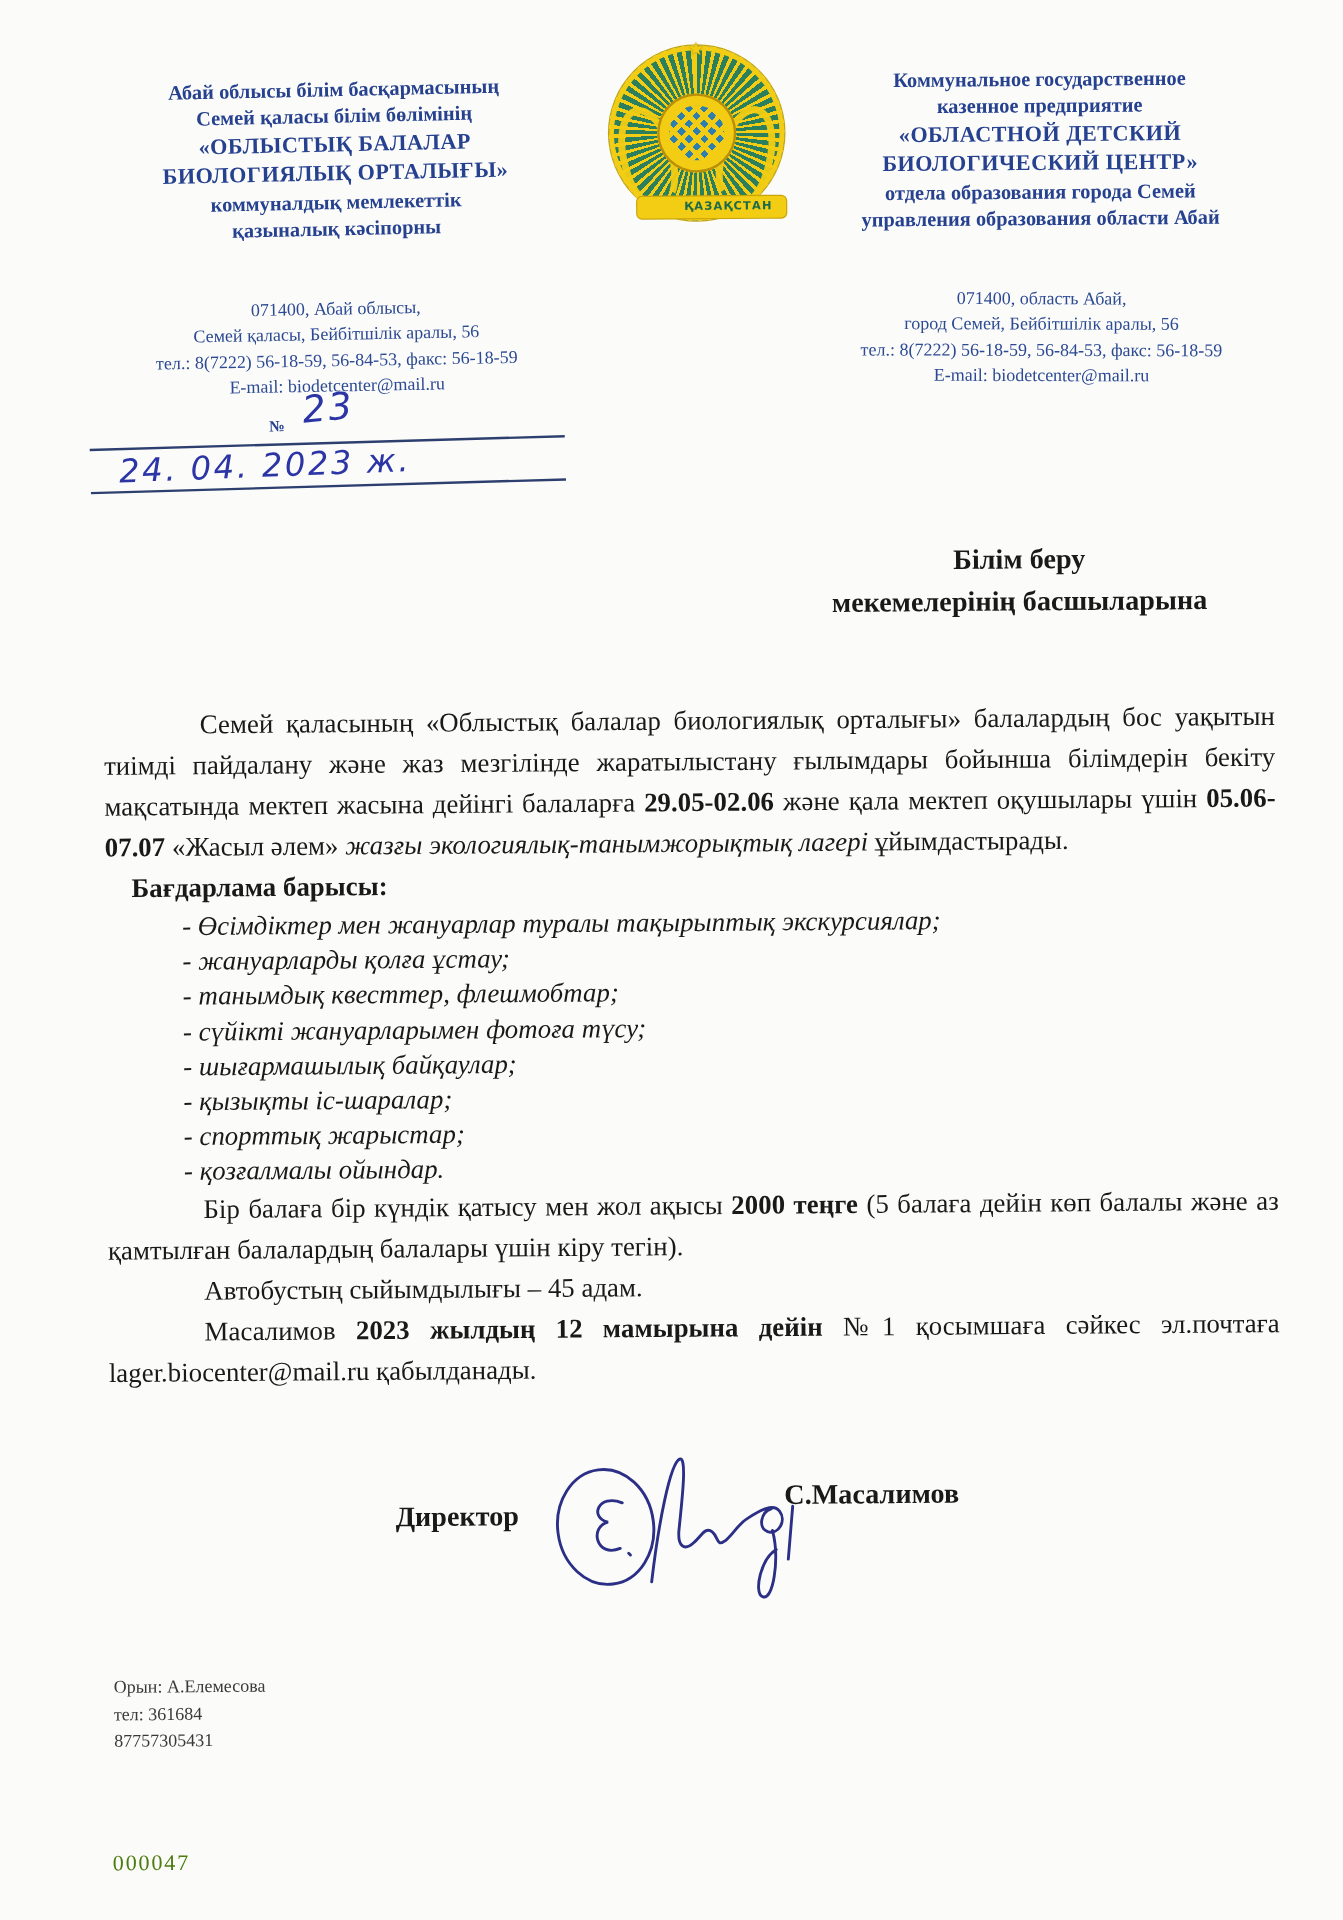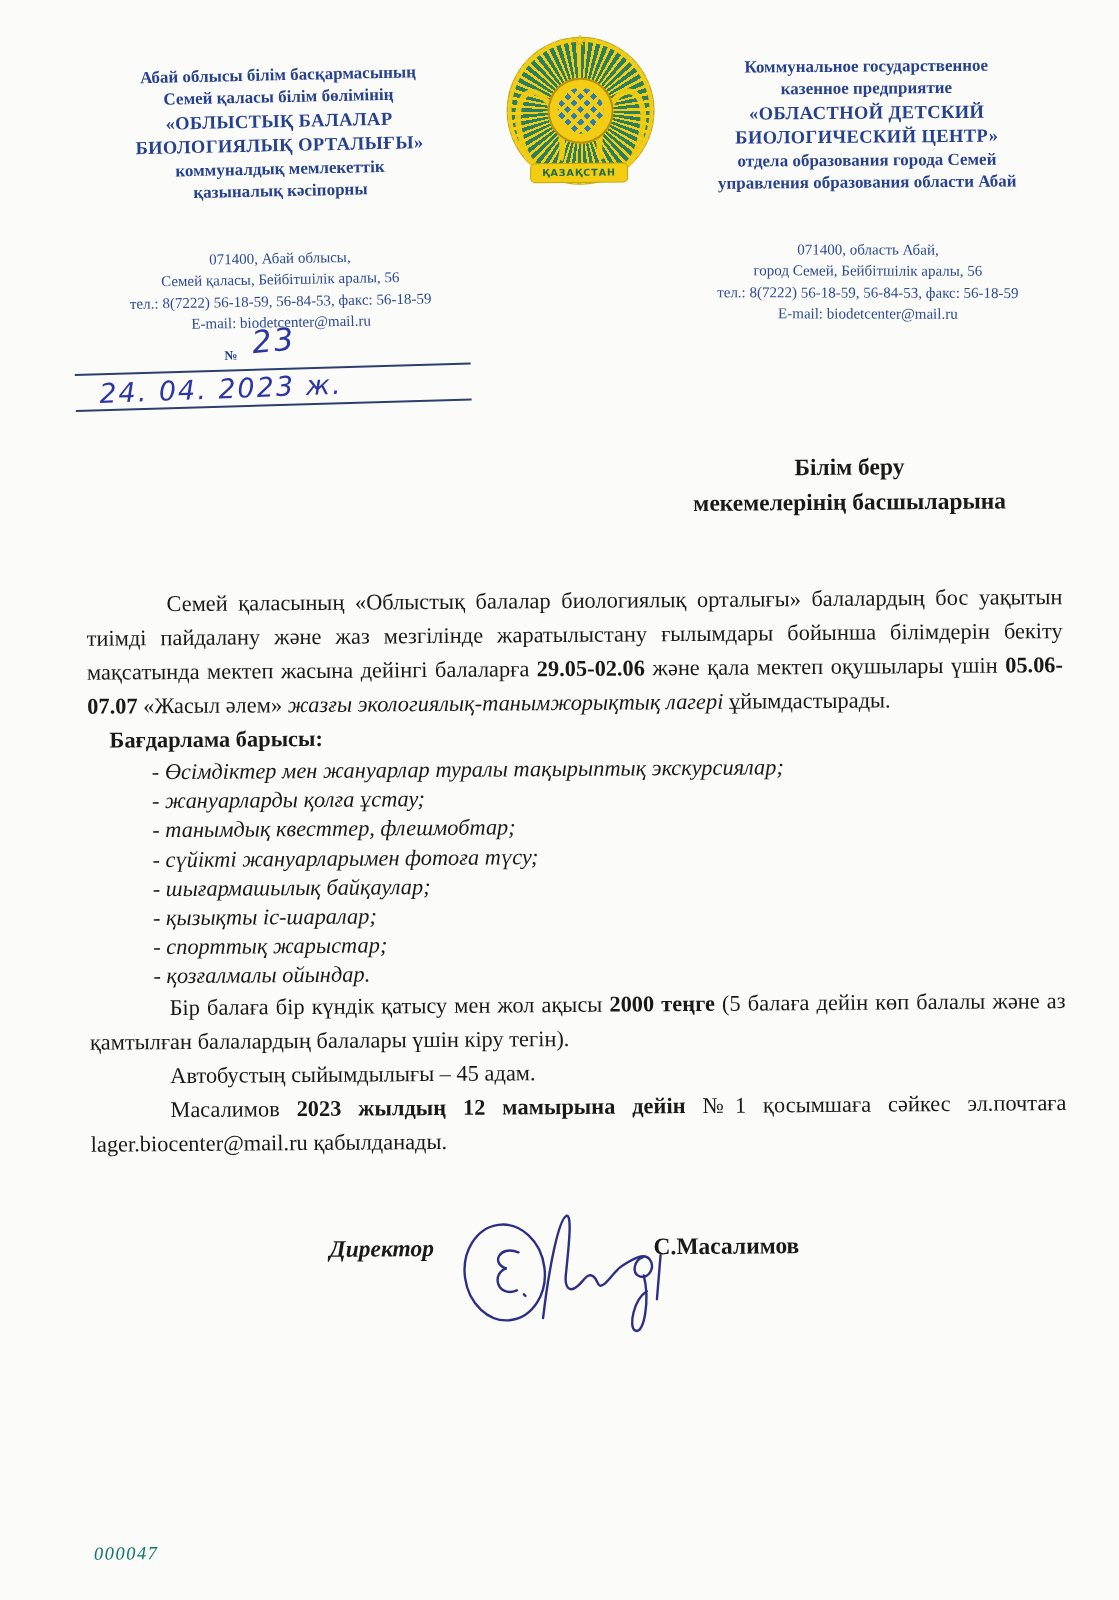--- a/index.html
+++ b/index.html
@@ -35,21 +35,21 @@
       repeating-linear-gradient(-45deg,#f2cd13 0 4px,transparent 4px 9px),
       #2e7fb0;
   }
   .emblem .star{position:absolute;left:0;top:-4px;width:160px;text-align:center;color:#f2cd13;font-size:15px;text-shadow:0 0 1px #8a6d05;}
   .emblem .wing{position:absolute;top:52px;width:34px;height:74px;border:6px solid #f2cd13;border-radius:50% 50% 45% 45%;border-bottom-color:transparent;opacity:.95;}
   .emblem .wing-l{left:16px;transform:rotate(-14deg);}
   .emblem .wing-r{right:16px;transform:rotate(14deg);}
   .emblem .banner{
     position:absolute;left:30px;bottom:14px;width:96px;height:18px;background:#f2cd13;
     border-radius:4px;color:#1d6b49;font-weight:bold;font-size:9.5px;line-height:18px;text-align:center;
-    letter-spacing:1px;font-family:"DejaVu Sans",sans-serif;box-shadow:0 0 0 1px #c8a50c;
+    letter-spacing:1px;font-family:"DejaVu Sans",sans-serif;box-shadow:0 0 0 1px #c8a50c;padding-left:28px;
   }
 
   
   .addr{position:absolute;text-align:center;color:#2c4a94;font-size:15px;line-height:1.42;}
   .addr-left{left:92px;top:246px;width:385px;transform:rotate(-0.6deg);}
   .addr-right{left:676px;top:242px;width:392px;transform:rotate(0.6deg);}
 
   
   .reg{position:absolute;left:78px;top:322px;width:396px;transform:rotate(-1.2deg);}
   .hand{font-family:"DejaVu Sans",sans-serif;font-style:italic;color:#2b35a5;letter-spacing:2px;}
@@ -66,28 +66,28 @@
   .doc-body{position:absolute;left:88px;top:584px;width:976px;font-size:22.4px;line-height:34px;text-align:justify;}
   .doc-body p{margin:0;text-indent:80px;}
   .prog-head{font-weight:bold;text-indent:22px !important;}
   .prog-list{margin:0;padding:0;list-style:none;font-style:italic;line-height:29.2px;}
   .prog-list li{margin:0;padding-left:64px;}
   .b{font-weight:bold;font-style:normal;}
   .i{font-style:italic;}
 
   
   .sign-row{position:absolute;left:88px;top:1218px;width:976px;height:150px;font-weight:bold;font-size:23.5px;}
-  .sign-title{position:absolute;left:238px;top:16px;font-style:italic;}
+  .sign-title{position:absolute;left:238px;top:32px;}
   .sign-name{position:absolute;left:562px;top:16px;}
   .sign-ink{position:absolute;left:355px;top:-28px;width:260px;height:160px;}
   .sign-ink path,.sign-ink ellipse{fill:none;stroke:#2b2f86;stroke-width:2.4;stroke-linecap:round;}
 
   
   .footer{position:absolute;left:90px;top:1392px;font-size:15px;line-height:1.5;color:#3a3a3a;}
-  .stamp{position:absolute;left:88px;top:1540px;font-size:18.5px;letter-spacing:1.5px;color:#0f766e;font-style:italic;}
+  .stamp{position:absolute;left:88px;top:1540px;font-size:18.5px;letter-spacing:1.5px;color:#4d7c0f;}
 </style>
 </head>
 <body>
 
 <div class="tilt">
 
   <div class="org org-left">
     <div>Абай облысы білім басқармасының</div>
     <div>Семей қаласы білім бөлімінің</div>
     <div class="ln-big">«ОБЛЫСТЫҚ БАЛАЛАР</div>
@@ -172,16 +172,21 @@
       <ellipse cx="58" cy="82" rx="40" ry="48" transform="rotate(-7 58 82)"></ellipse>
       <path d="M 72,62 C 52,54 44,74 60,78 C 44,82 50,108 70,100"></path>
       <path d="M 77,104 l 1.5,1.5"></path>
       <path d="M 96,128 C 102,80 112,30 120,26 C 127,23 121,66 119,86 C 118,98 123,103 131,96 C 138,90 141,82 147,87 C 152,91 150,100 158,94 C 165,88 169,80 176,76 C 187,69 198,63 203,70 C 209,78 202,90 193,87 C 185,84 187,71 196,68"></path>
       <path d="M 197,86 C 203,110 197,146 188,141 C 181,137 187,110 200,102"></path>
       <path d="M 214,66 L 210,110"></path>
     </svg>
     <span class="sign-name">С.Масалимов</span>
   </div>
 
+  <div class="footer">
+    <div>Орын: А.Елемесова</div>
+    <div>тел: 361684</div>
+    <div>87757305431</div>
+  </div>
 
   <div class="stamp">000047</div>
 
 </div>
 
 </body></html>

